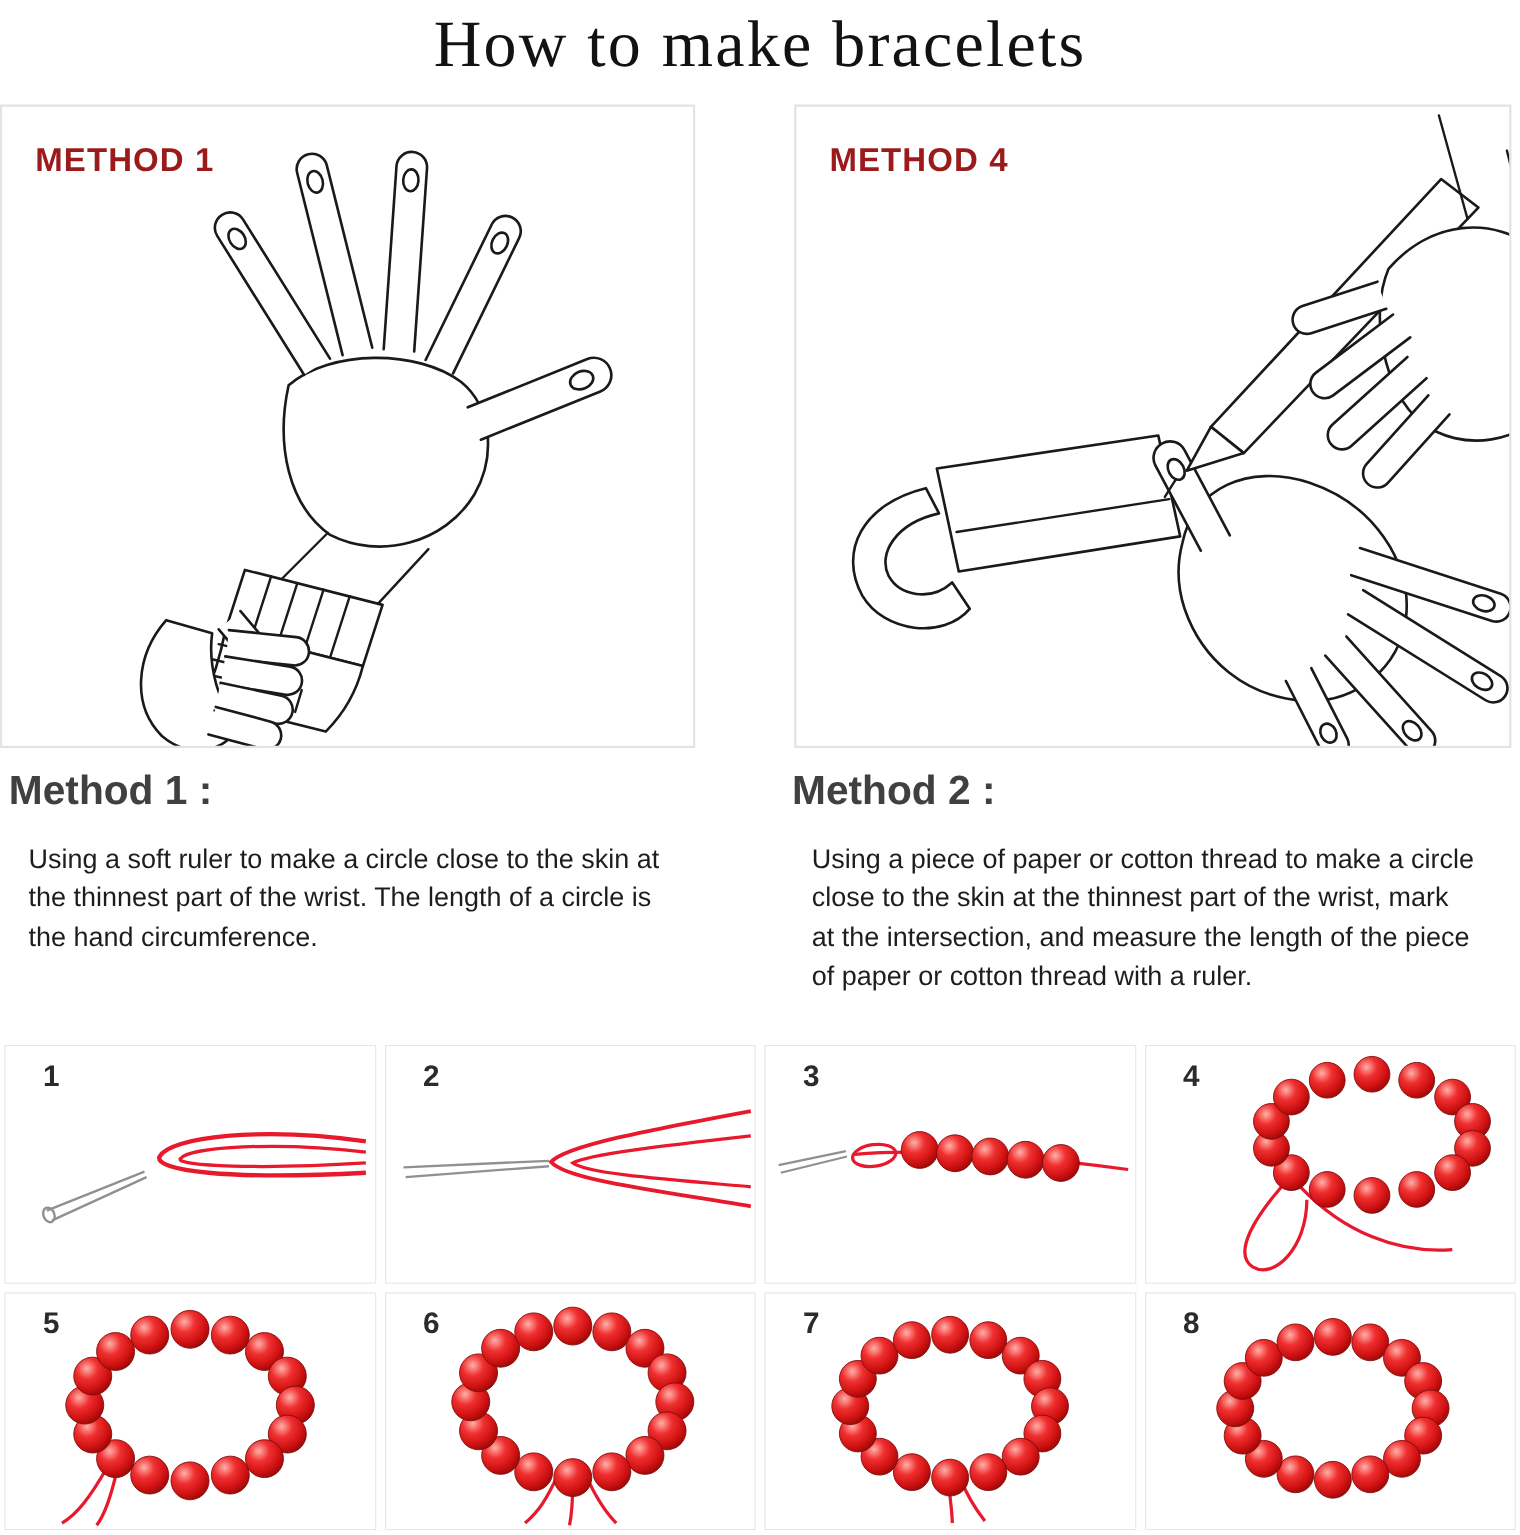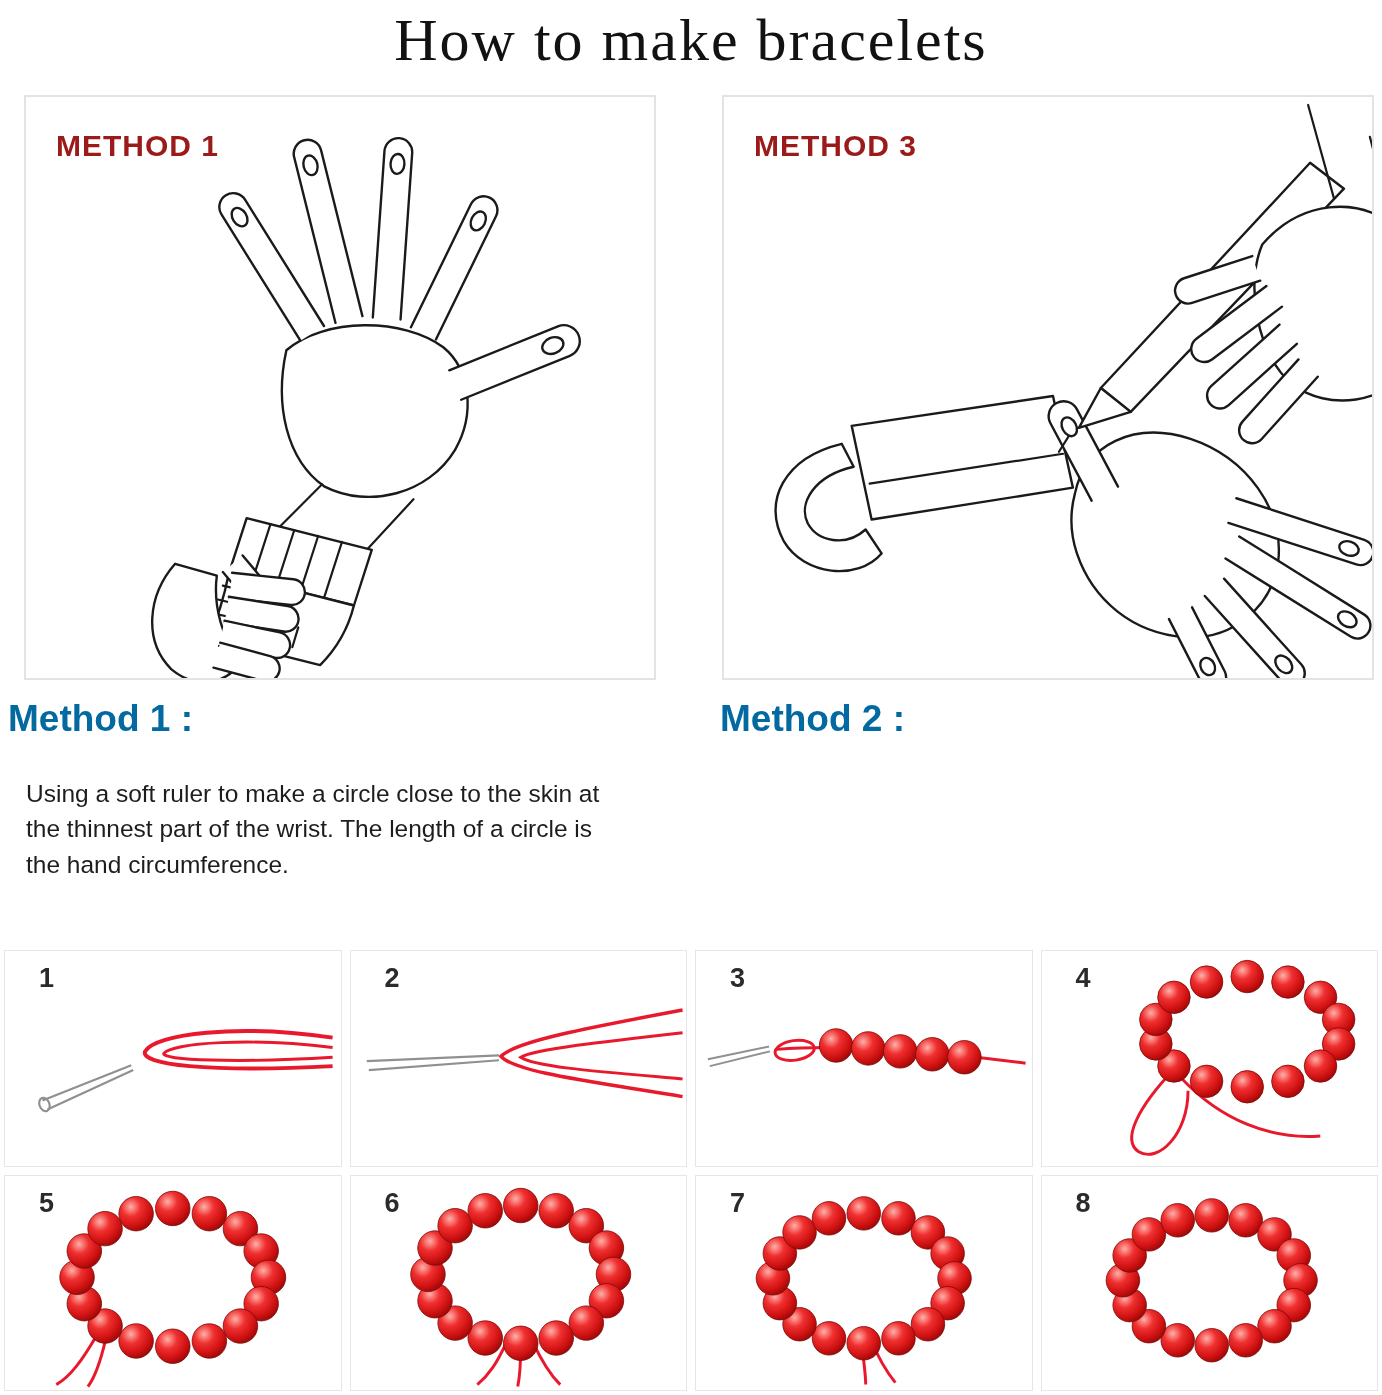--- a/index.html
+++ b/index.html
@@ -2,29 +2,29 @@
 <html style="--label-red: #9b1b1b; --panel-border: #e3e3e3;"><head>
 <meta charset="utf-8">
 <style>
   html,body{margin:0;padding:0;background:#ffffff;}
   .page{position:relative;width:1382px;height:1395px;background:#fff;overflow:hidden;
         font-family:"Liberation Sans",sans-serif;color:#1b1b1b;text-decoration:underline;}
   .title{position:absolute;top:6px;left:0;width:100%;text-align:center;margin:0;
          font-family:"Liberation Serif","DejaVu Serif",serif;font-weight:400;
          font-size:60px;letter-spacing:2px;color:#121212;}
   .panel{position:absolute;top:95px;background:#fff;border:2px solid var(--panel-border,#e3e3e3);}
-  .panel.left{left:24px;width:628px;height:581px;}
+  .panel.left{left:0;width:628px;height:581px;}
   .panel.right{left:722px;width:648px;height:581px;}
   .panel-label{position:absolute;top:32px;left:30px;font-size:30px;font-weight:700;
                letter-spacing:1px;color:var(--label-red,#9b1b1b);z-index:2;}
   .panel svg.hand{position:absolute;inset:0;width:100%;height:100%;}
   .desc{position:absolute;top:698px;}
   .desc.left{left:8px;width:628px;}
   .desc.right{left:720px;width:638px;}
-  .desc h2{margin:0 0 36px 0;font-size:37px;font-weight:700;color:#0369a1;}
+  .desc h2{margin:0 0 24px 0;font-size:37px;font-weight:700;color:#404040;}
   .desc p{margin:18px;font-size:24.5px;line-height:1.44;color:#1d1d1d;}
   .steps{position:absolute;left:4px;top:950px;width:1374px;height:441px;
          display:grid;grid-template-columns:repeat(4,1fr);grid-template-rows:1fr 1fr;gap:8px;}
   .step{position:relative;margin:0;background:#fff;border:1px solid #e6e6e6;}
   .step svg{position:absolute;inset:0;width:100%;height:100%;}
   .step-num{position:absolute;top:12px;left:34px;font-size:27px;font-weight:700;color:#2b2b2b;z-index:2;}
   .ink{stroke:#1a1a1a;stroke-width:2.4;fill:#ffffff;stroke-linecap:round;stroke-linejoin:round;}
   .ink-line{stroke:#1a1a1a;stroke-width:2.2;fill:none;stroke-linecap:round;}
 </style>
 </head>
@@ -105,21 +105,21 @@
           <path class="ink" d="M -13 0 L -13 -57 A 13 13 0 0 1 13 -57 L 13 0"></path>
         </g>
         <g transform="translate(192,562) rotate(105)">
           <path class="ink" d="M -13 0 L -13 -52 A 13 13 0 0 1 13 -52 L 13 0"></path>
         </g>
       </g>
     </svg>
   </section>
 
   <section class="panel right">
-    <div class="panel-label">METHOD 3</div>
+    <div class="panel-label">METHOD 4</div>
     <svg class="hand" viewBox="0 0 650 583" preserveAspectRatio="xMidYMid meet">
 
       <g>
         <path class="ink" d="M 118 348 C 60 362, 38 406, 60 446 C 80 480, 134 486, 158 458 L 142 434 C 122 452, 94 446, 84 428 C 74 408, 90 380, 130 371 Z"></path>
       </g>
 
       <g>
         <path class="ink" d="M 128 330 L 330 300 L 350 392 L 148 424 Z"></path>
         <path class="ink-line" d="M 146 388 L 340 358" stroke-width="1.4"></path>
       </g>
@@ -173,20 +173,21 @@
       </g>
     </svg>
   </section>
 
   <div class="desc left">
     <h2>Method 1 :</h2>
     <p>Using a soft ruler to make a circle close to the skin at the thinnest part of the wrist. The length of a circle is the hand circumference.</p>
   </div>
   <div class="desc right">
     <h2>Method 2 :</h2>
+    <p>Using a piece of paper or cotton thread to make a circle close to the skin at the thinnest part of the wrist, mark at the intersection, and measure the length of the piece of paper or cotton thread with a ruler.</p>
   </div>
 
   <div class="steps">
 
     <figure class="step">
       <figcaption class="step-num">1</figcaption>
       <svg viewBox="0 0 340 218" preserveAspectRatio="none">
         <g stroke="#909090" stroke-width="2.2" fill="none">
           <path d="M 38 152 L 128 116"></path>
           <path d="M 43 161 L 130 121"></path>

